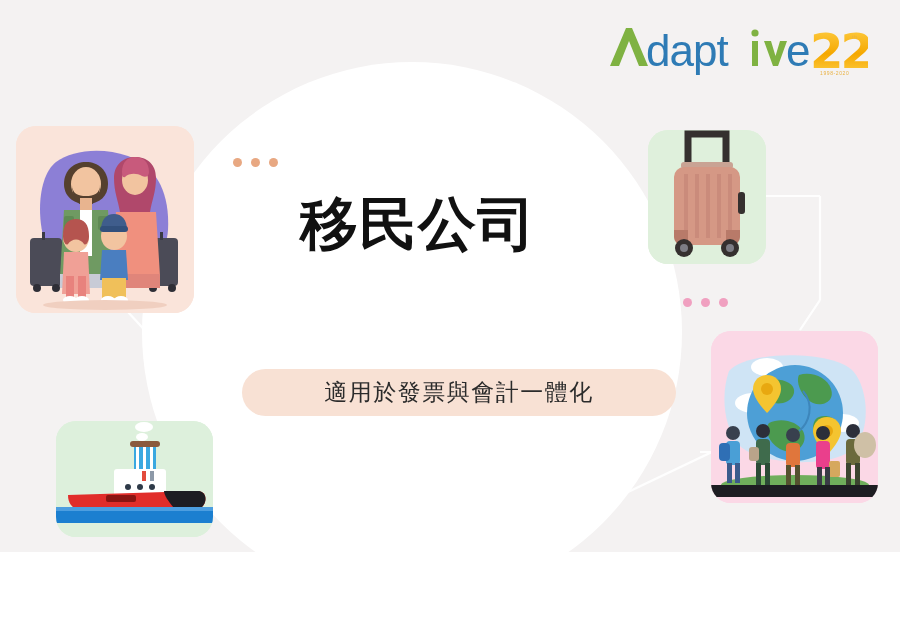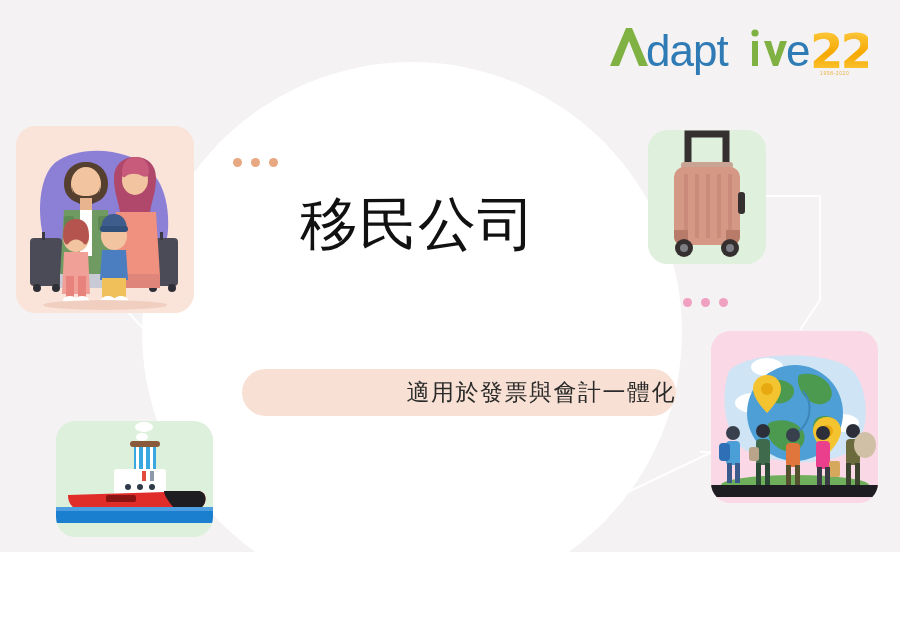--- a/index.html
+++ b/index.html
@@ -36,36 +36,36 @@
   }
   .logo svg { display: block; }
 
   
   .headline {
     position: absolute;
     left: 300px; top: 196px;
     width: 330px;
     color: #111111;
     font-family: "DejaVu Sans", "Liberation Sans", sans-serif;
-    font-weight: 400;
+    font-weight: 700;
     font-size: 58px;
     line-height: 0.97;
     letter-spacing: 1px;
     white-space: nowrap;
   }
   .headline .line { display: block; }
 
   
   .subtitle-pill {
     position: absolute;
     left: 242px; top: 369px;
     width: 434px; height: 47px;
     background: #f8e1d4;
     border-radius: 24px;
-    display: flex; align-items: center; justify-content: flex-end;
+    display: flex; align-items: center; justify-content: center;
   }
   .subtitle-pill span {
     color: #2b2b2b;
     font-family: "DejaVu Sans", "Liberation Sans", sans-serif;
     font-size: 23px;
     letter-spacing: 1.5px;
     white-space: nowrap;
   }
 
   

